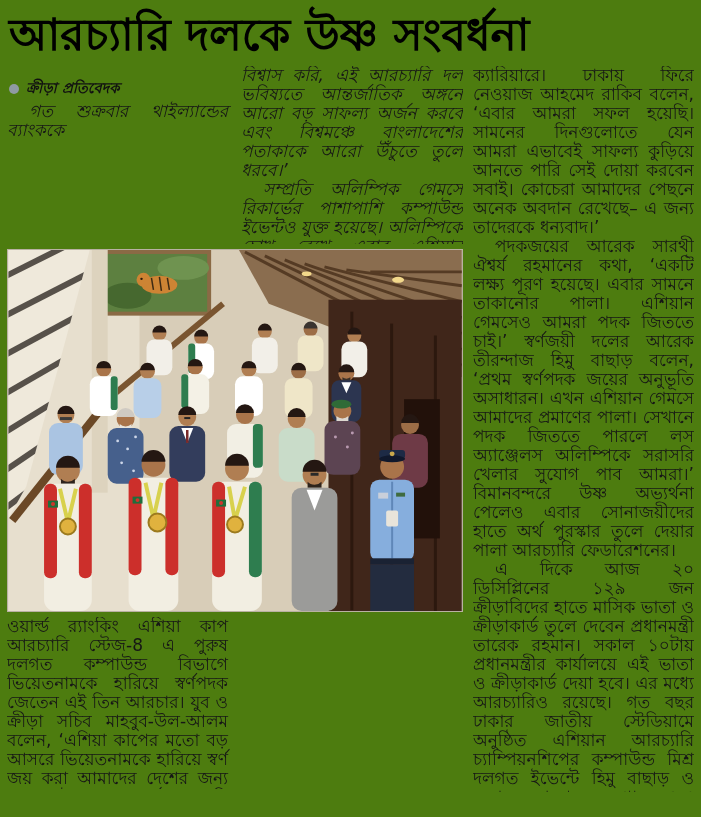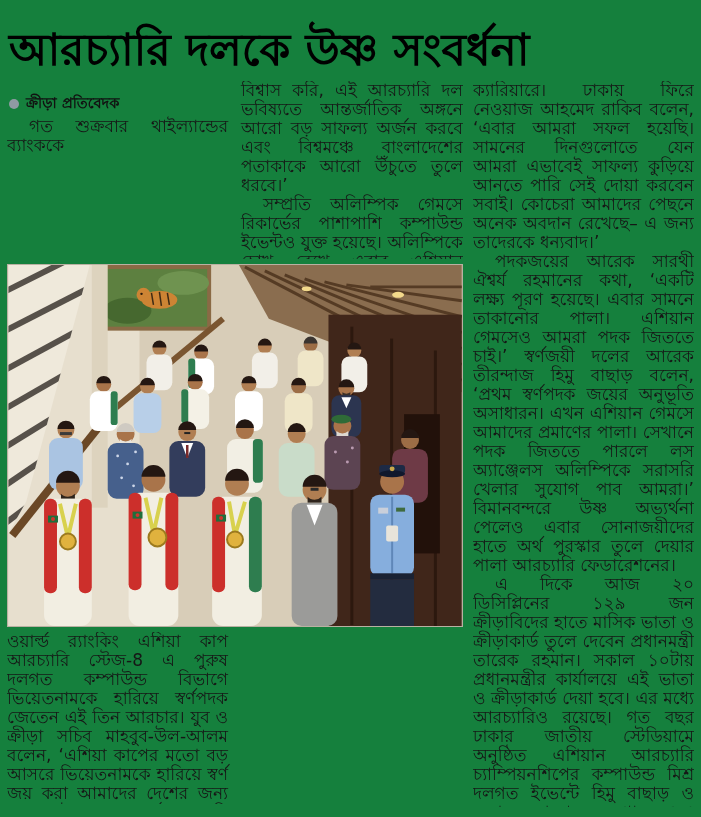--- a/index.html
+++ b/index.html
@@ -1,24 +1,24 @@
 <!DOCTYPE html>
 <html><head>
 <meta charset="utf-8">
 <style>
   html,body { margin:0; padding:0; background:#ffffff; }
   .page {
     position:relative;
     width:701px; height:817px;
-    background:#15803d;
+    background:#4d7c0f;
     font-family:"DejaVu Sans","Liberation Sans",sans-serif;
     color:#151515;
     overflow:hidden;
     box-sizing:border-box;
-    padding:19px 7px 0 7px;
+    padding:4px 7px 0 7px;
   }
   .headline {
     font-size:44px;
     font-weight:800;
     line-height:58px;
     color:#000;
     margin:2px 0 0 2px;
     letter-spacing:0px;
     white-space:nowrap;
   }
@@ -28,21 +28,21 @@
     height:18px;
   }
   .byline-bullet {
     width:10px; height:10px; border-radius:50%;
     background:#8f9aa3; flex:0 0 auto;
   }
   .byline-text { font-weight:700; font-size:14.5px; color:#111; }
   .columns { display:flex; gap:10px; margin-top:2px; }
   .left-region { width:456px; flex:0 0 auto; }
   .col3 { flex:1 1 auto; height:726px; overflow:hidden; }
-  .top-cols { display:flex; gap:13px; height:178px; overflow:hidden; }
+  .top-cols { display:flex; gap:13px; height:178px; overflow:hidden;font-style:italic; }
   .top-cols .colA { width:221px; }
   .top-cols .colB { width:222px; }
   .bottom-cols { display:flex; gap:13px; height:172px; overflow:hidden; margin-top:5px; }
   .bottom-cols .colA { width:221px; }
   .bottom-cols .colB { width:222px; }
   p.body {
     margin:0;
     font-size:17px;
     line-height:19px;
     text-align:justify;

